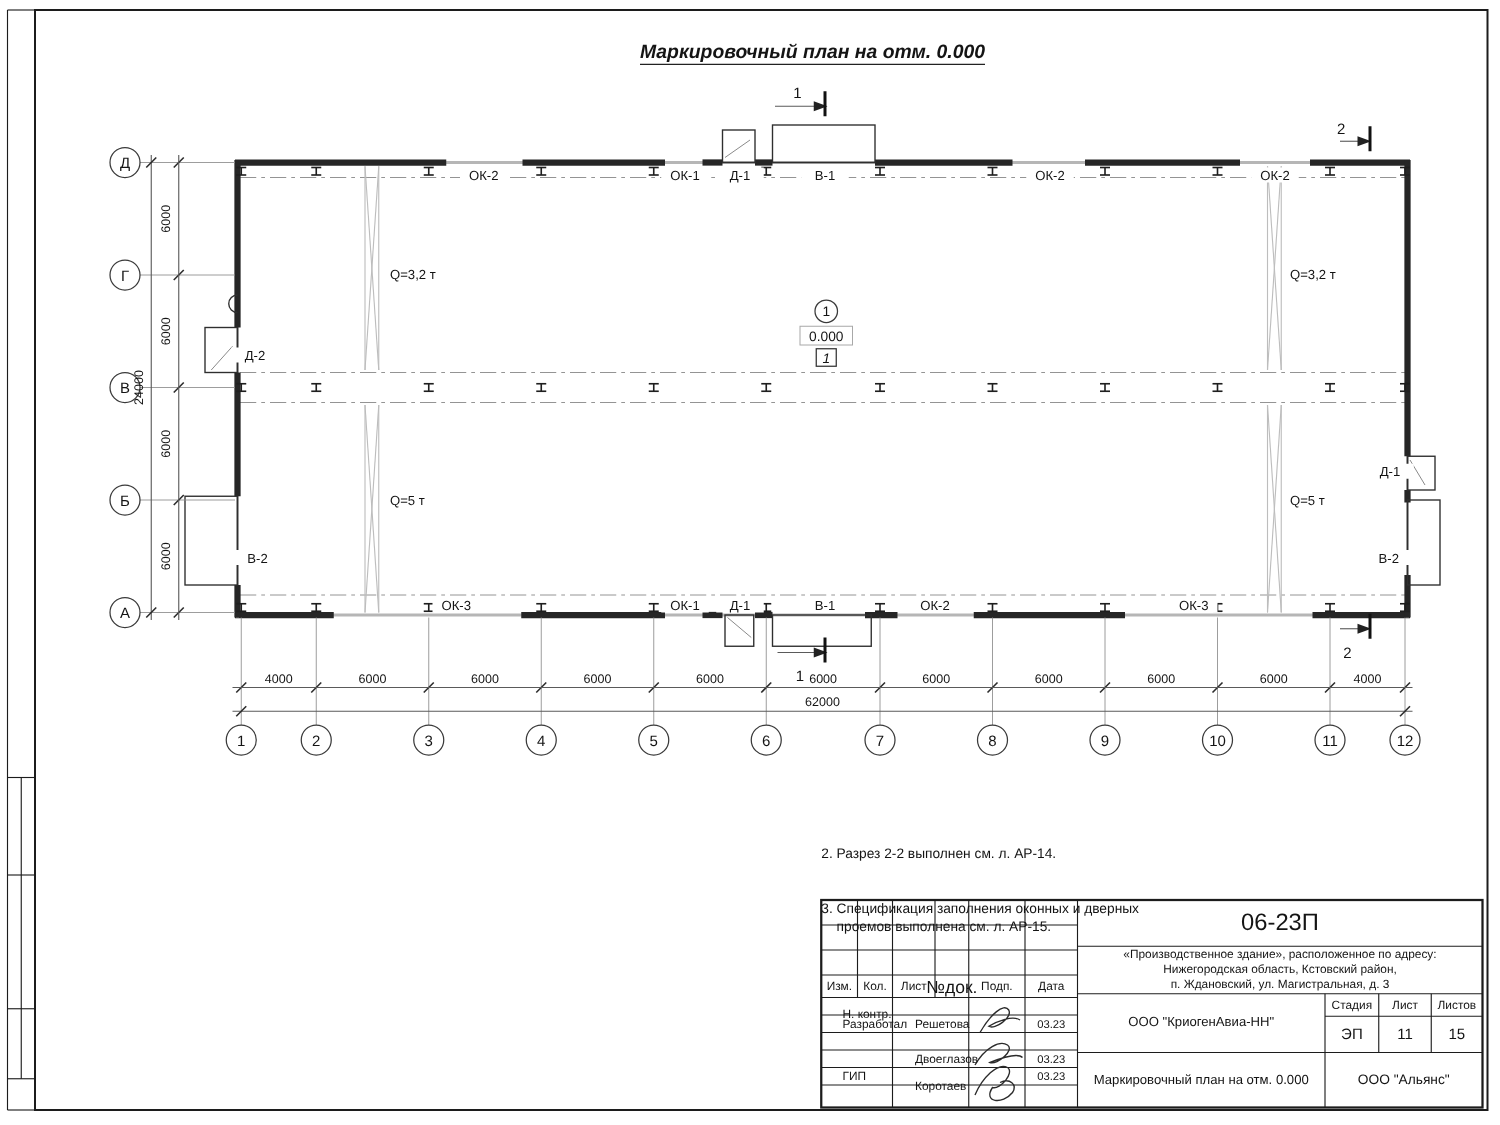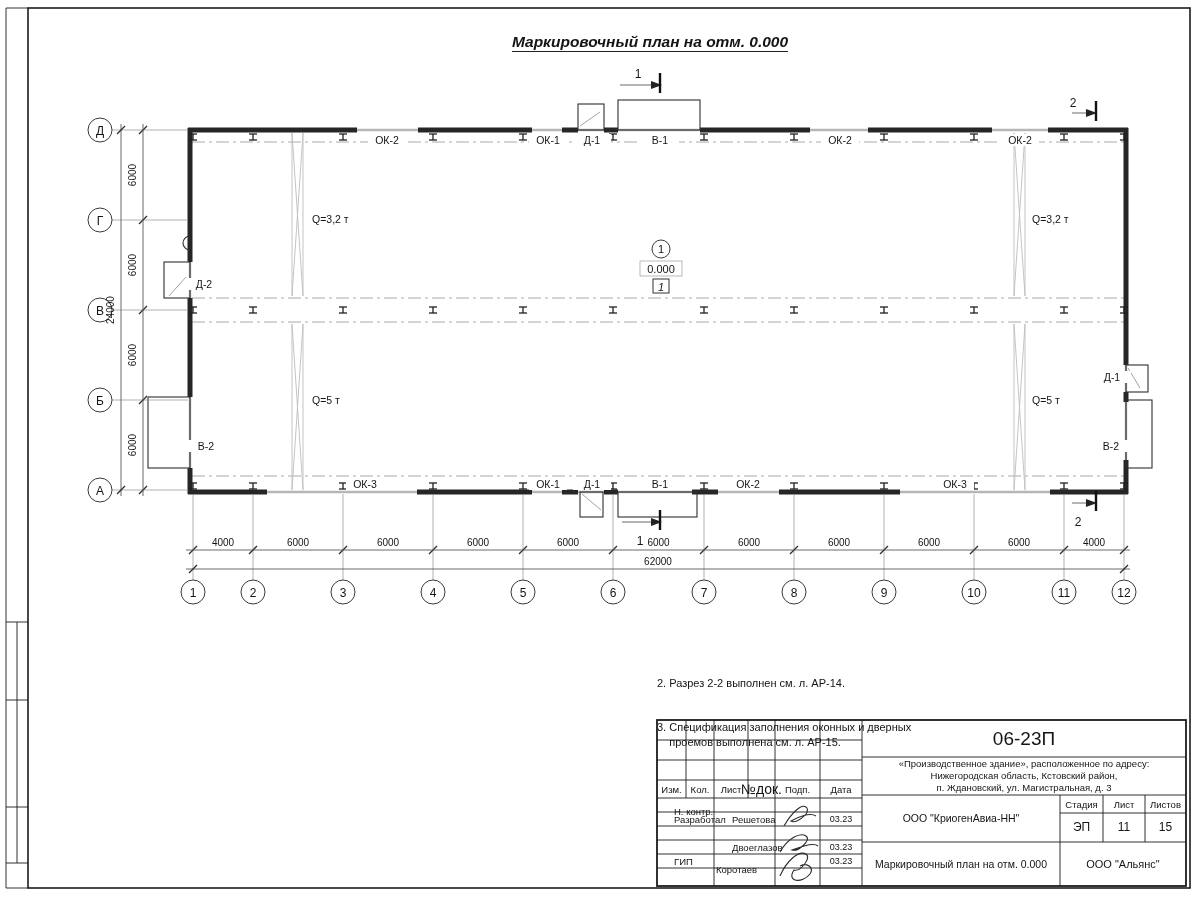--- a/index.html
+++ b/index.html
@@ -454,21 +454,21 @@
     <div class="tb" style="left:775px;top:780px;width:45px;height:18px">Подп.</div>
     <div class="tb" style="left:820px;top:780px;width:42px;height:18px">Дата</div>
 
     <div class="tb ls" style="left:658px;top:812px;width:56px;height:14px">Разработал</div>
     <div class="tb ls" style="left:716px;top:812px;width:58px;height:14px">Решетова</div>
     <div class="tb f9" style="left:820px;top:812px;width:42px;height:14px">03.23</div>
     <div class="tb ls" style="left:658px;top:804px;width:56px;height:14px">Н. контр.</div>
     <div class="tb ls" style="left:716px;top:840px;width:58px;height:14px">Двоеглазов</div>
     <div class="tb f9" style="left:820px;top:840px;width:42px;height:14px">03.23</div>
     <div class="tb ls" style="left:658px;top:854px;width:56px;height:14px">ГИП</div>
-    <div class="tb ls" style="left:700px;top:854px;width:58px;height:30px">Коротаев</div>
+    <div class="tb ls" style="left:716px;top:854px;width:58px;height:30px">Коротаев</div>
     <div class="tb f9" style="left:820px;top:854px;width:42px;height:14px">03.23</div>
 
     <div class="tb f13" style="left:862px;top:720px;width:324px;height:37px">06-23П</div>
     <div class="tb addr" style="left:862px;top:757px;width:324px;height:38px">
       <div>«Производственное здание», расположенное по адресу:</div>
       <div>Нижегородская область, Кстовский район,</div>
       <div>п. Ждановский, ул. Магистральная, д. 3</div>
     </div>
     <div class="tb" style="left:1060px;top:795px;width:43px;height:18px">Стадия</div>
     <div class="tb" style="left:1103px;top:795px;width:42px;height:18px">Лист</div>

